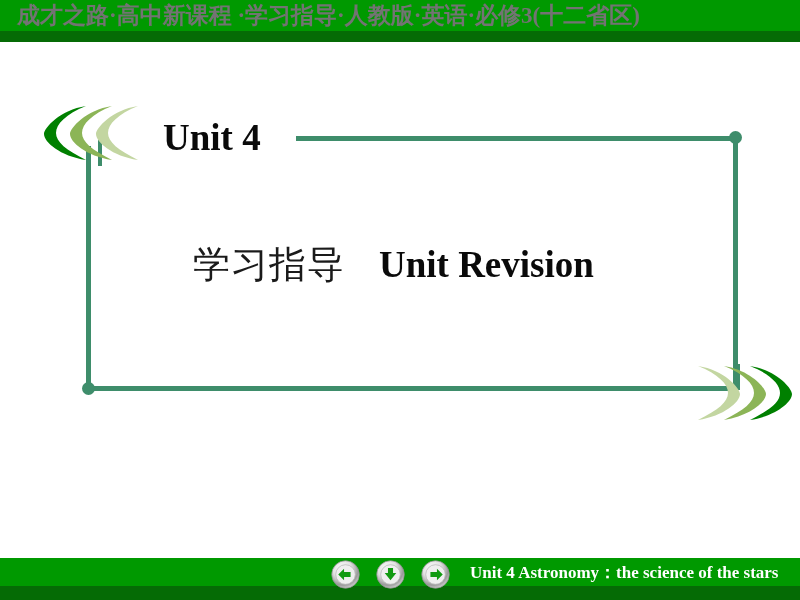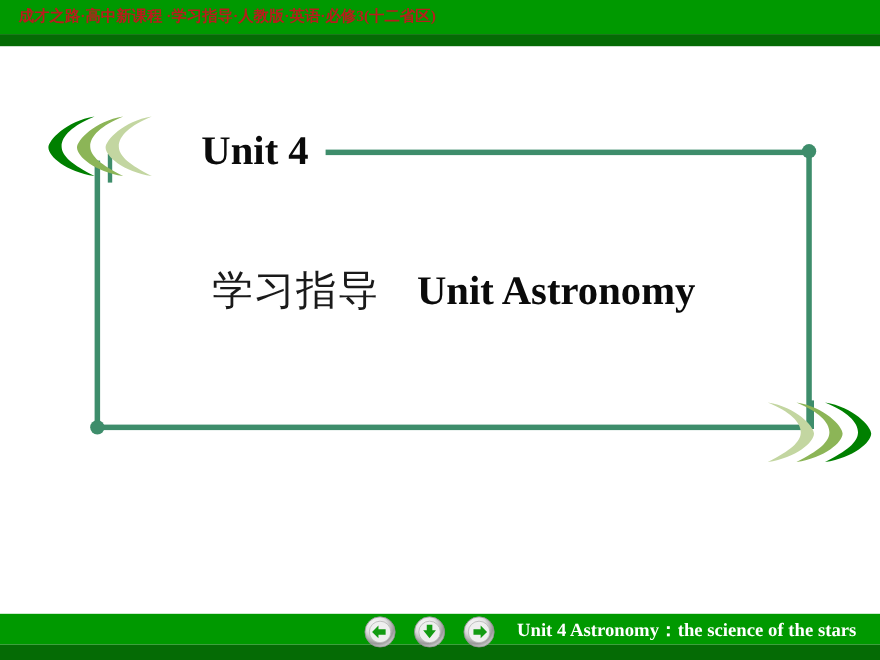--- a/index.html
+++ b/index.html
@@ -29,23 +29,23 @@
     width: 800px;
     height: 11px;
     background: #056b05;
   }
   #header-title {
     position: absolute;
     left: 17px;
     top: 2px;
     font-family: "Liberation Serif", serif;
     font-weight: bold;
-    font-size: 14px;
+    font-size: 23px;
     line-height: 28px;
-    color: #b91c1c;
+    color: #737373;
     white-space: nowrap;
     letter-spacing: 0px;
   }
 
   
   .frame-line {
     position: absolute;
     background: #3e8d6b;
   }
   #frame-line-vertical-left {
@@ -138,21 +138,20 @@
   #unit-heading {
     position: absolute;
     left: 163px;
     top: 116px;
     font-family: "Liberation Serif", serif;
     font-weight: bold;
     font-size: 37px;
     line-height: 44px;
     color: #0a0a0a;
     white-space: nowrap;
-    margin-left: 20px;
   }
   #lesson-title {
     position: absolute;
     left: 193px;
     top: 240px;
     font-size: 0;
     white-space: nowrap;
   }
   #lesson-title-cn {
     font-family: "Liberation Serif", serif;
@@ -251,21 +250,21 @@
     <path d="M8 2 C34 6 50 24 50 30 C50 38 34 52 8 56 C28 46 38 38 38 29 C38 20 28 10 8 2 Z" fill="#8cb557"></path>
   </svg>
   <svg class="chevron" id="chevron-right-3" viewBox="0 0 58 58">
     <path d="M8 2 C34 6 50 24 50 30 C50 38 34 52 8 56 C28 46 38 38 38 29 C38 20 28 10 8 2 Z" fill="#008000"></path>
   </svg>
 </div>
 
 <div id="unit-heading">Unit 4</div>
 
 <div id="lesson-title">
-  <span id="lesson-title-cn">学习指导</span><span id="lesson-title-gap"></span><span id="lesson-title-en">Unit Astronomy</span>
+  <span id="lesson-title-cn">学习指导</span><span id="lesson-title-gap"></span><span id="lesson-title-en">Unit Revision</span>
 </div>
 
 <div id="footer-bar"></div>
 <div id="footer-shadow"></div>
 
 <svg class="nav-button" id="nav-button-back" viewBox="0 0 40 40">
   <defs>
     <radialGradient id="chrome-back" cx="38%" cy="30%" r="75%">
       <stop offset="0%" stop-color="#ffffff"></stop>
       <stop offset="45%" stop-color="#e2e2e2"></stop>

